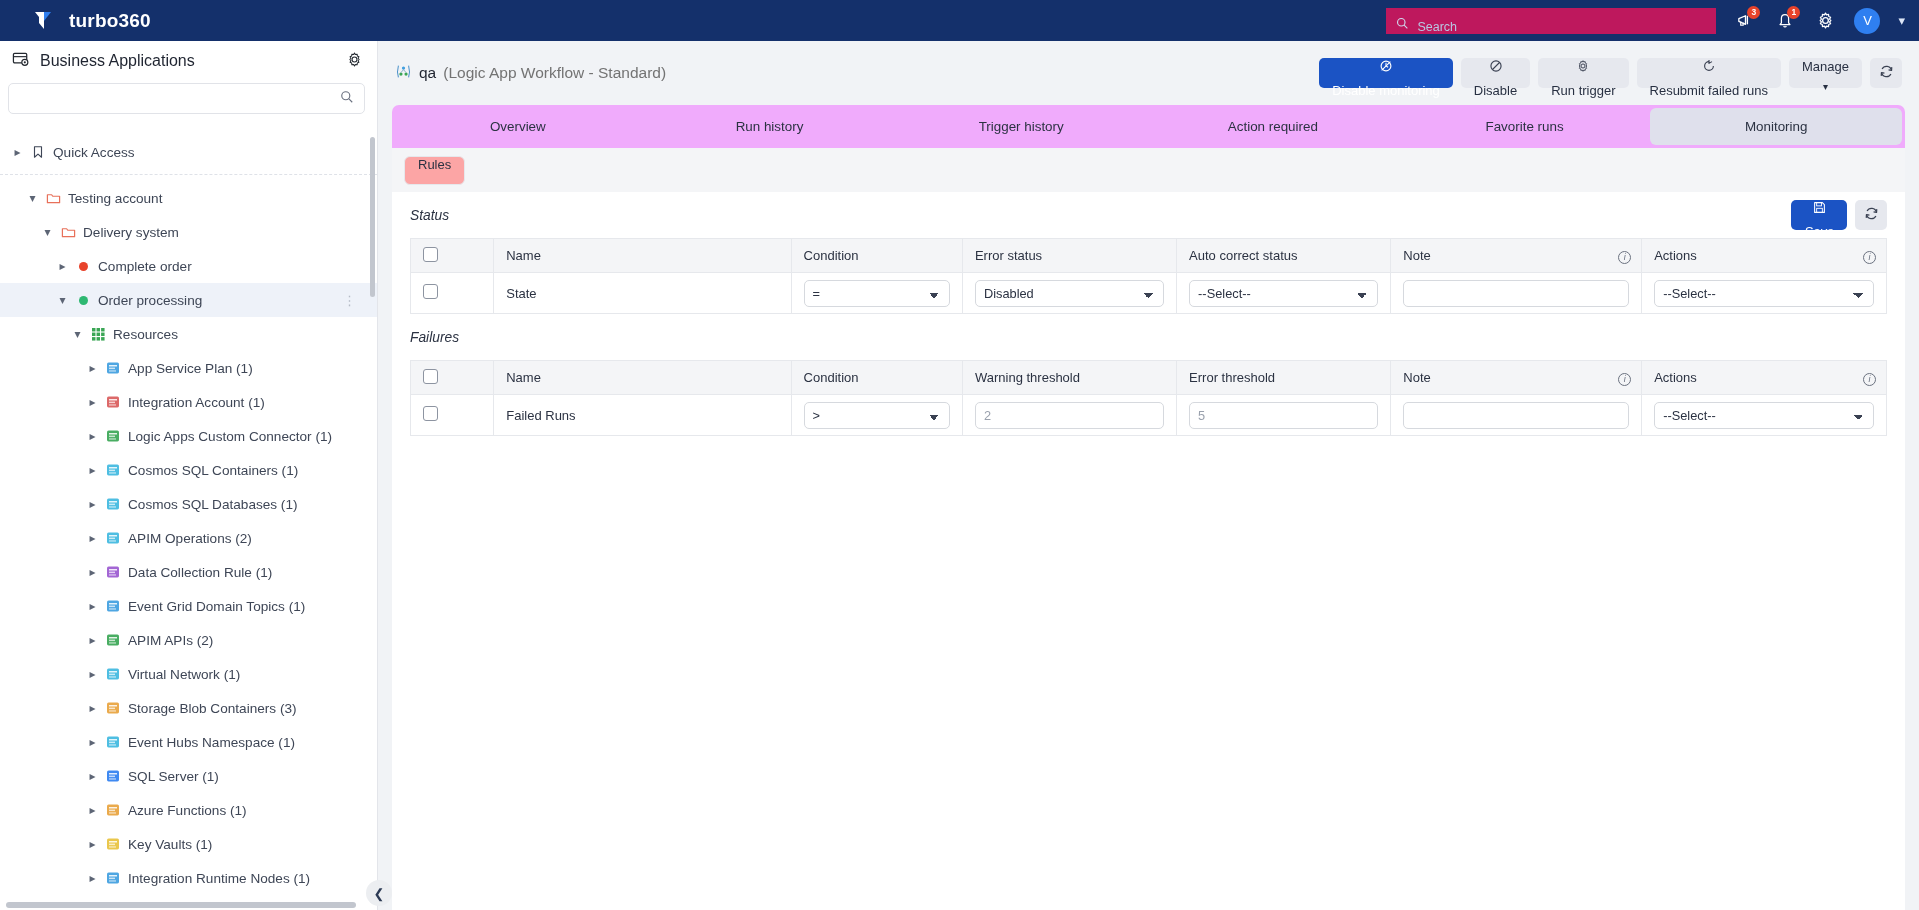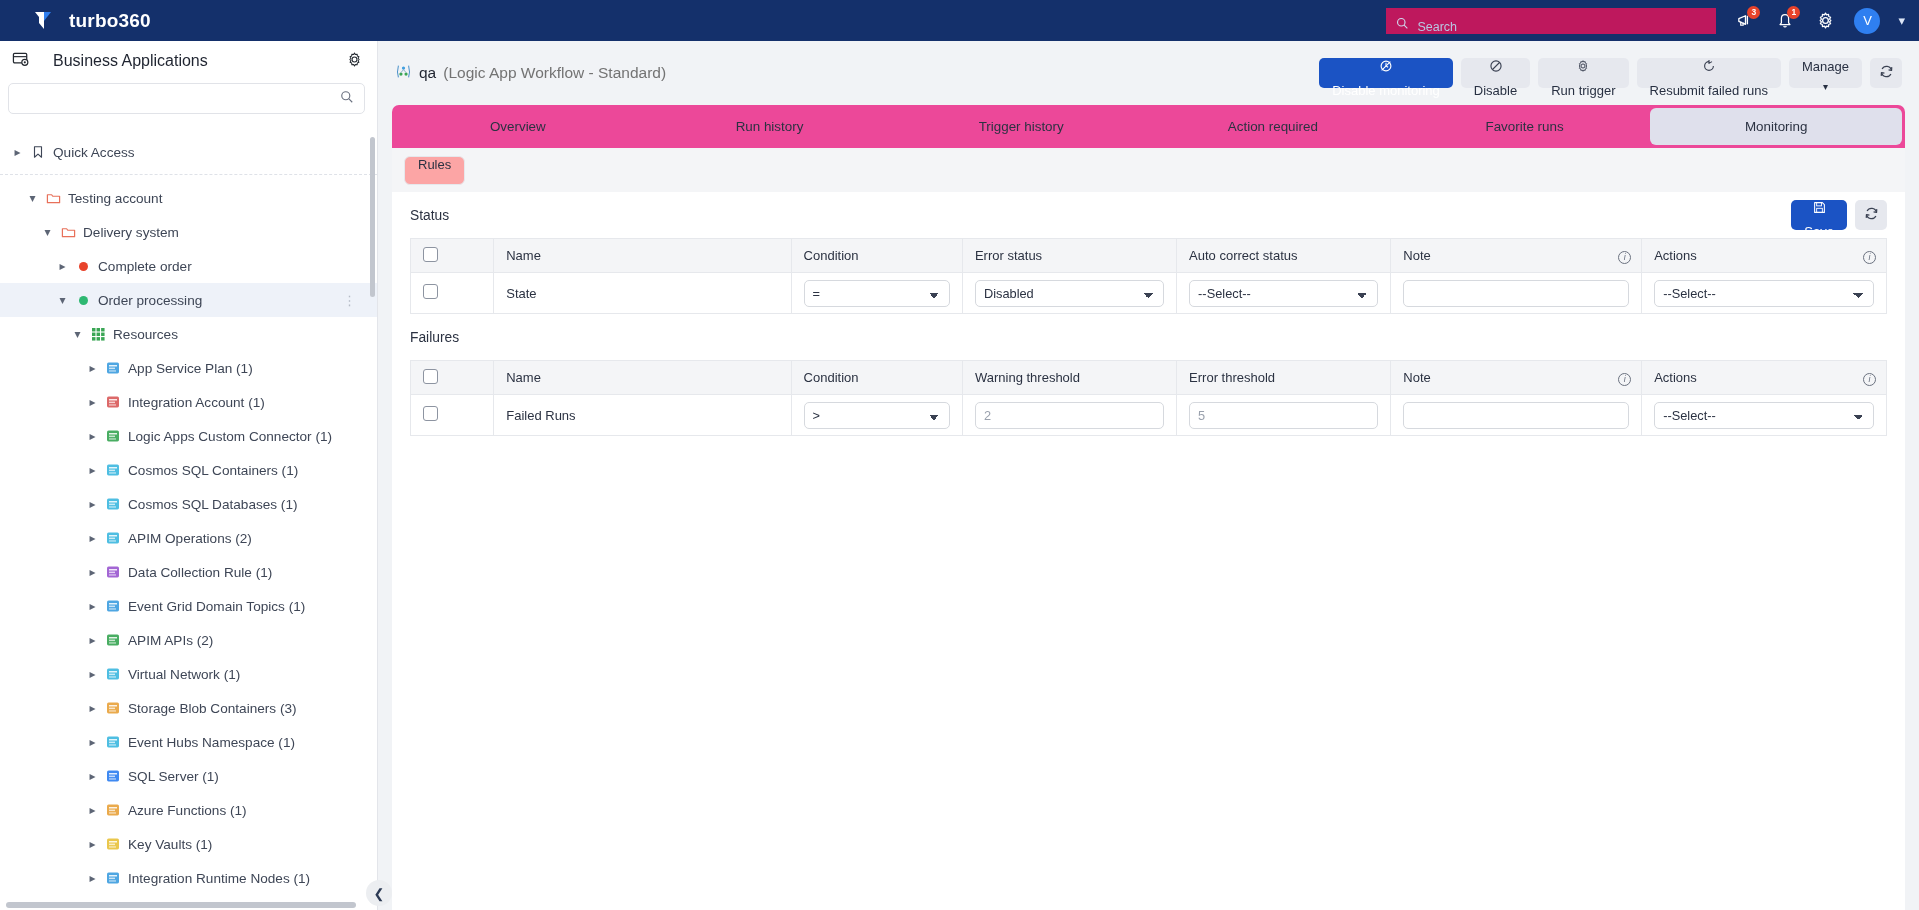--- a/index.html
+++ b/index.html
@@ -47,21 +47,21 @@
     justify-content: center; font-weight: 500;
   }
   .chev-white { color: #dde6f7; font-size: 13px; }
 
   
   .sidebar {
     position: absolute; top: 41px; left: 0; width: 378px; height: 869px;
     background: #ffffff; border-right: 1px solid #e3e5ea;
   }
   .sb-head {
-    height: 40px; display: flex; align-items: center; gap: 22px;
+    height: 40px; display: flex; align-items: center; gap: 9px;
     padding: 0 14px 0 12px;
   }
   .sb-title { font-size: 16px; color: #1f2430; font-weight: 500; flex: 1; }
   .sb-searchrow { padding: 2px 12px 0 8px; }
   .sb-search {
     height: 31px; border: 1px solid #e1e3e8; border-radius: 5px;
     display: flex; align-items: center; padding: 0 10px;
   }
   .sb-search input {
     flex: 1; border: none; outline: none; font-size: 13px;
@@ -113,21 +113,21 @@
   .btn {
     height: 30px; border-radius: 5px; display: flex; align-items: center;
     gap: 7px; padding: 0 12px; font-size: 13px; cursor: pointer;
     border: 1px solid transparent; white-space: nowrap; flex-direction: column;
   }
   .btn-primary { background: #1b53c4; color: #fff; }
   .btn-ghost { background: #e6e8ee; color: #283042; }
   .btn-icon { width: 32px; height: 30px; justify-content: center; padding: 0; }
 
   .tabs-bar {
-    margin: 0 14px; height: 43px; background: #ec4899; border-radius: 7px 7px 0 0;
+    margin: 0 14px; height: 43px; background: #f0abfc; border-radius: 7px 7px 0 0;
     display: flex; align-items: stretch; overflow: hidden;
   }
   .tab {
     flex: 1; display: flex; align-items: center; justify-content: center;
     font-size: 13.4px; color: #2b3242; cursor: pointer;
   }
   .tab.active { background: #dfe0ec; border-radius: 6px; margin: 3px 3px 3px 0; }
 
   .card {
     margin: 0 14px; background: #ffffff; height: 795px;
@@ -138,21 +138,21 @@
     padding-left: 12px;
   }
   .subtab {
     background: #fca5a5; border: 1px solid #e6e8ec; border-radius: 6px;
     height: 29px; padding: 0 13px; display: flex; 
     font-size: 13px; color: #2b3242; cursor: pointer;
   }
 
   .section { padding: 0 18px; }
   .section-head {
-    display: flex; align-items: center; height: 46px;
+    display: flex; align-items: center; height: 46px; font-style: italic;
   }
   .section-title { font-size: 13.8px; color: #2b3242; }
   .section-actions { margin-left: auto; display: flex; align-items: center; gap: 8px; }
 
   table.grid { width: 100%; border-collapse: collapse; table-layout: fixed; }
   table.grid th {
     background: #f4f5f7; height: 34px; font-size: 13px; font-weight: normal;
     color: #2b3242; text-align: left; padding: 0 12px;
     border: 1px solid #e6e8ec; position: relative;
   }

